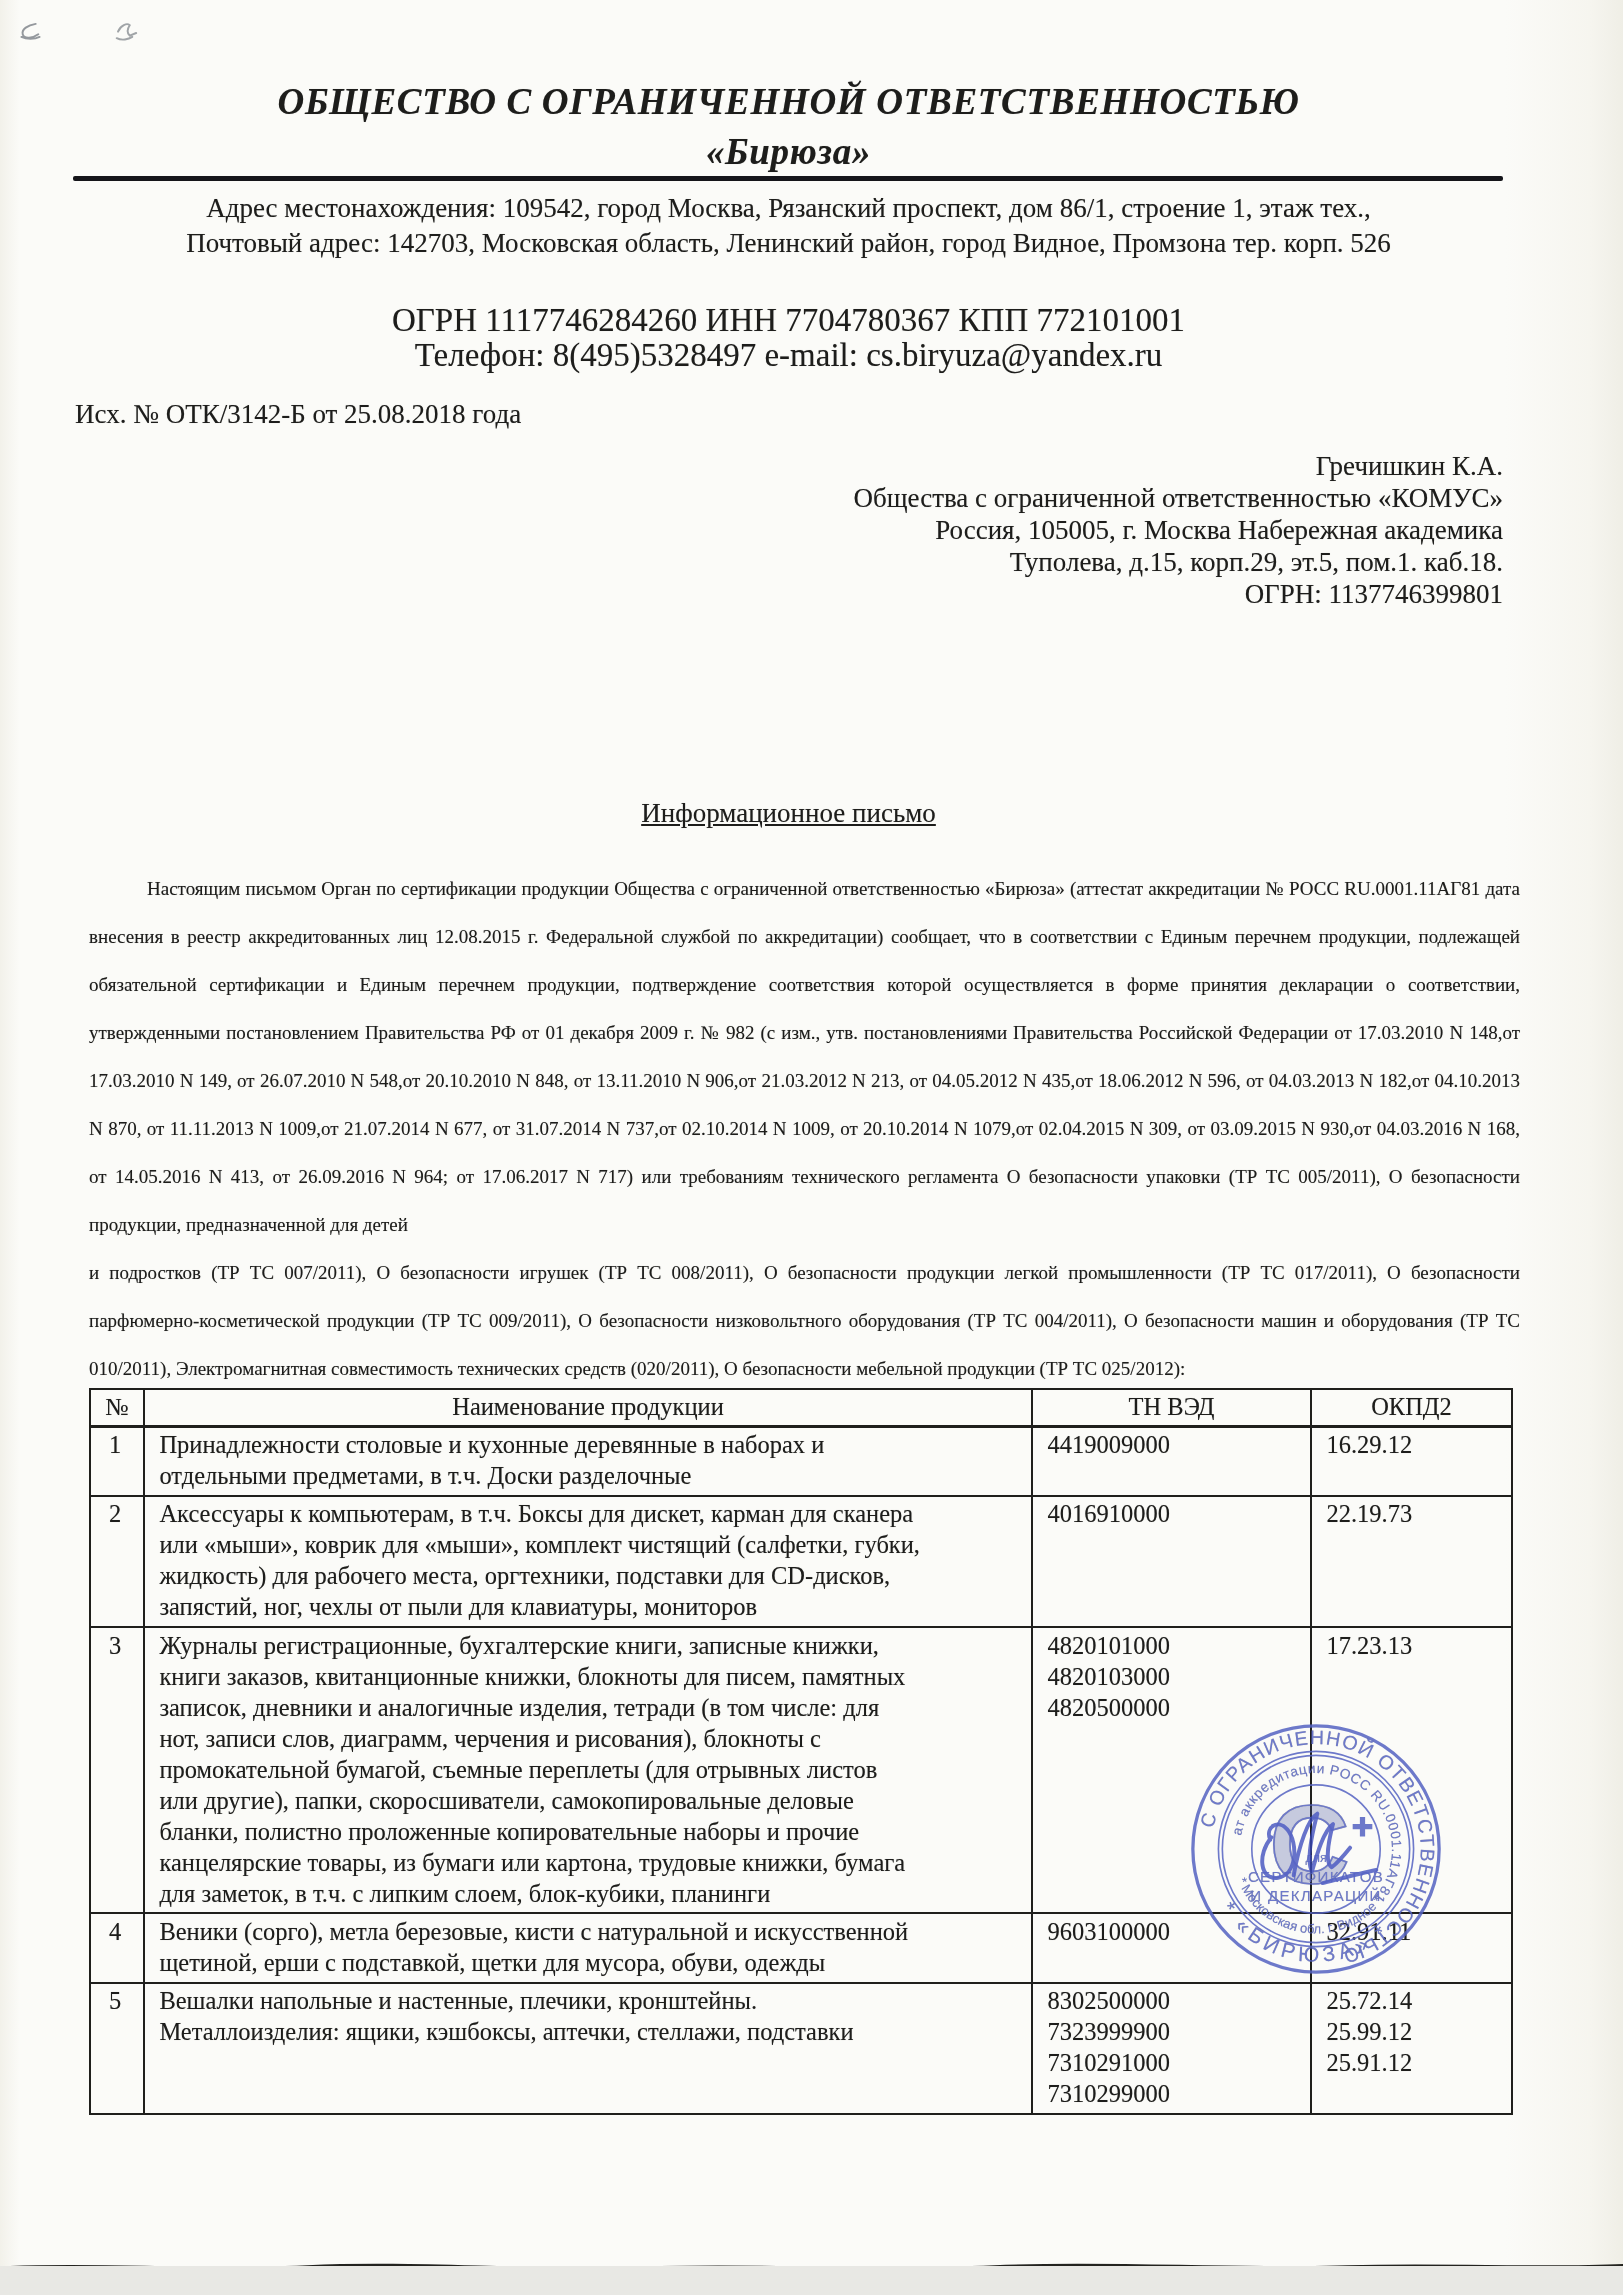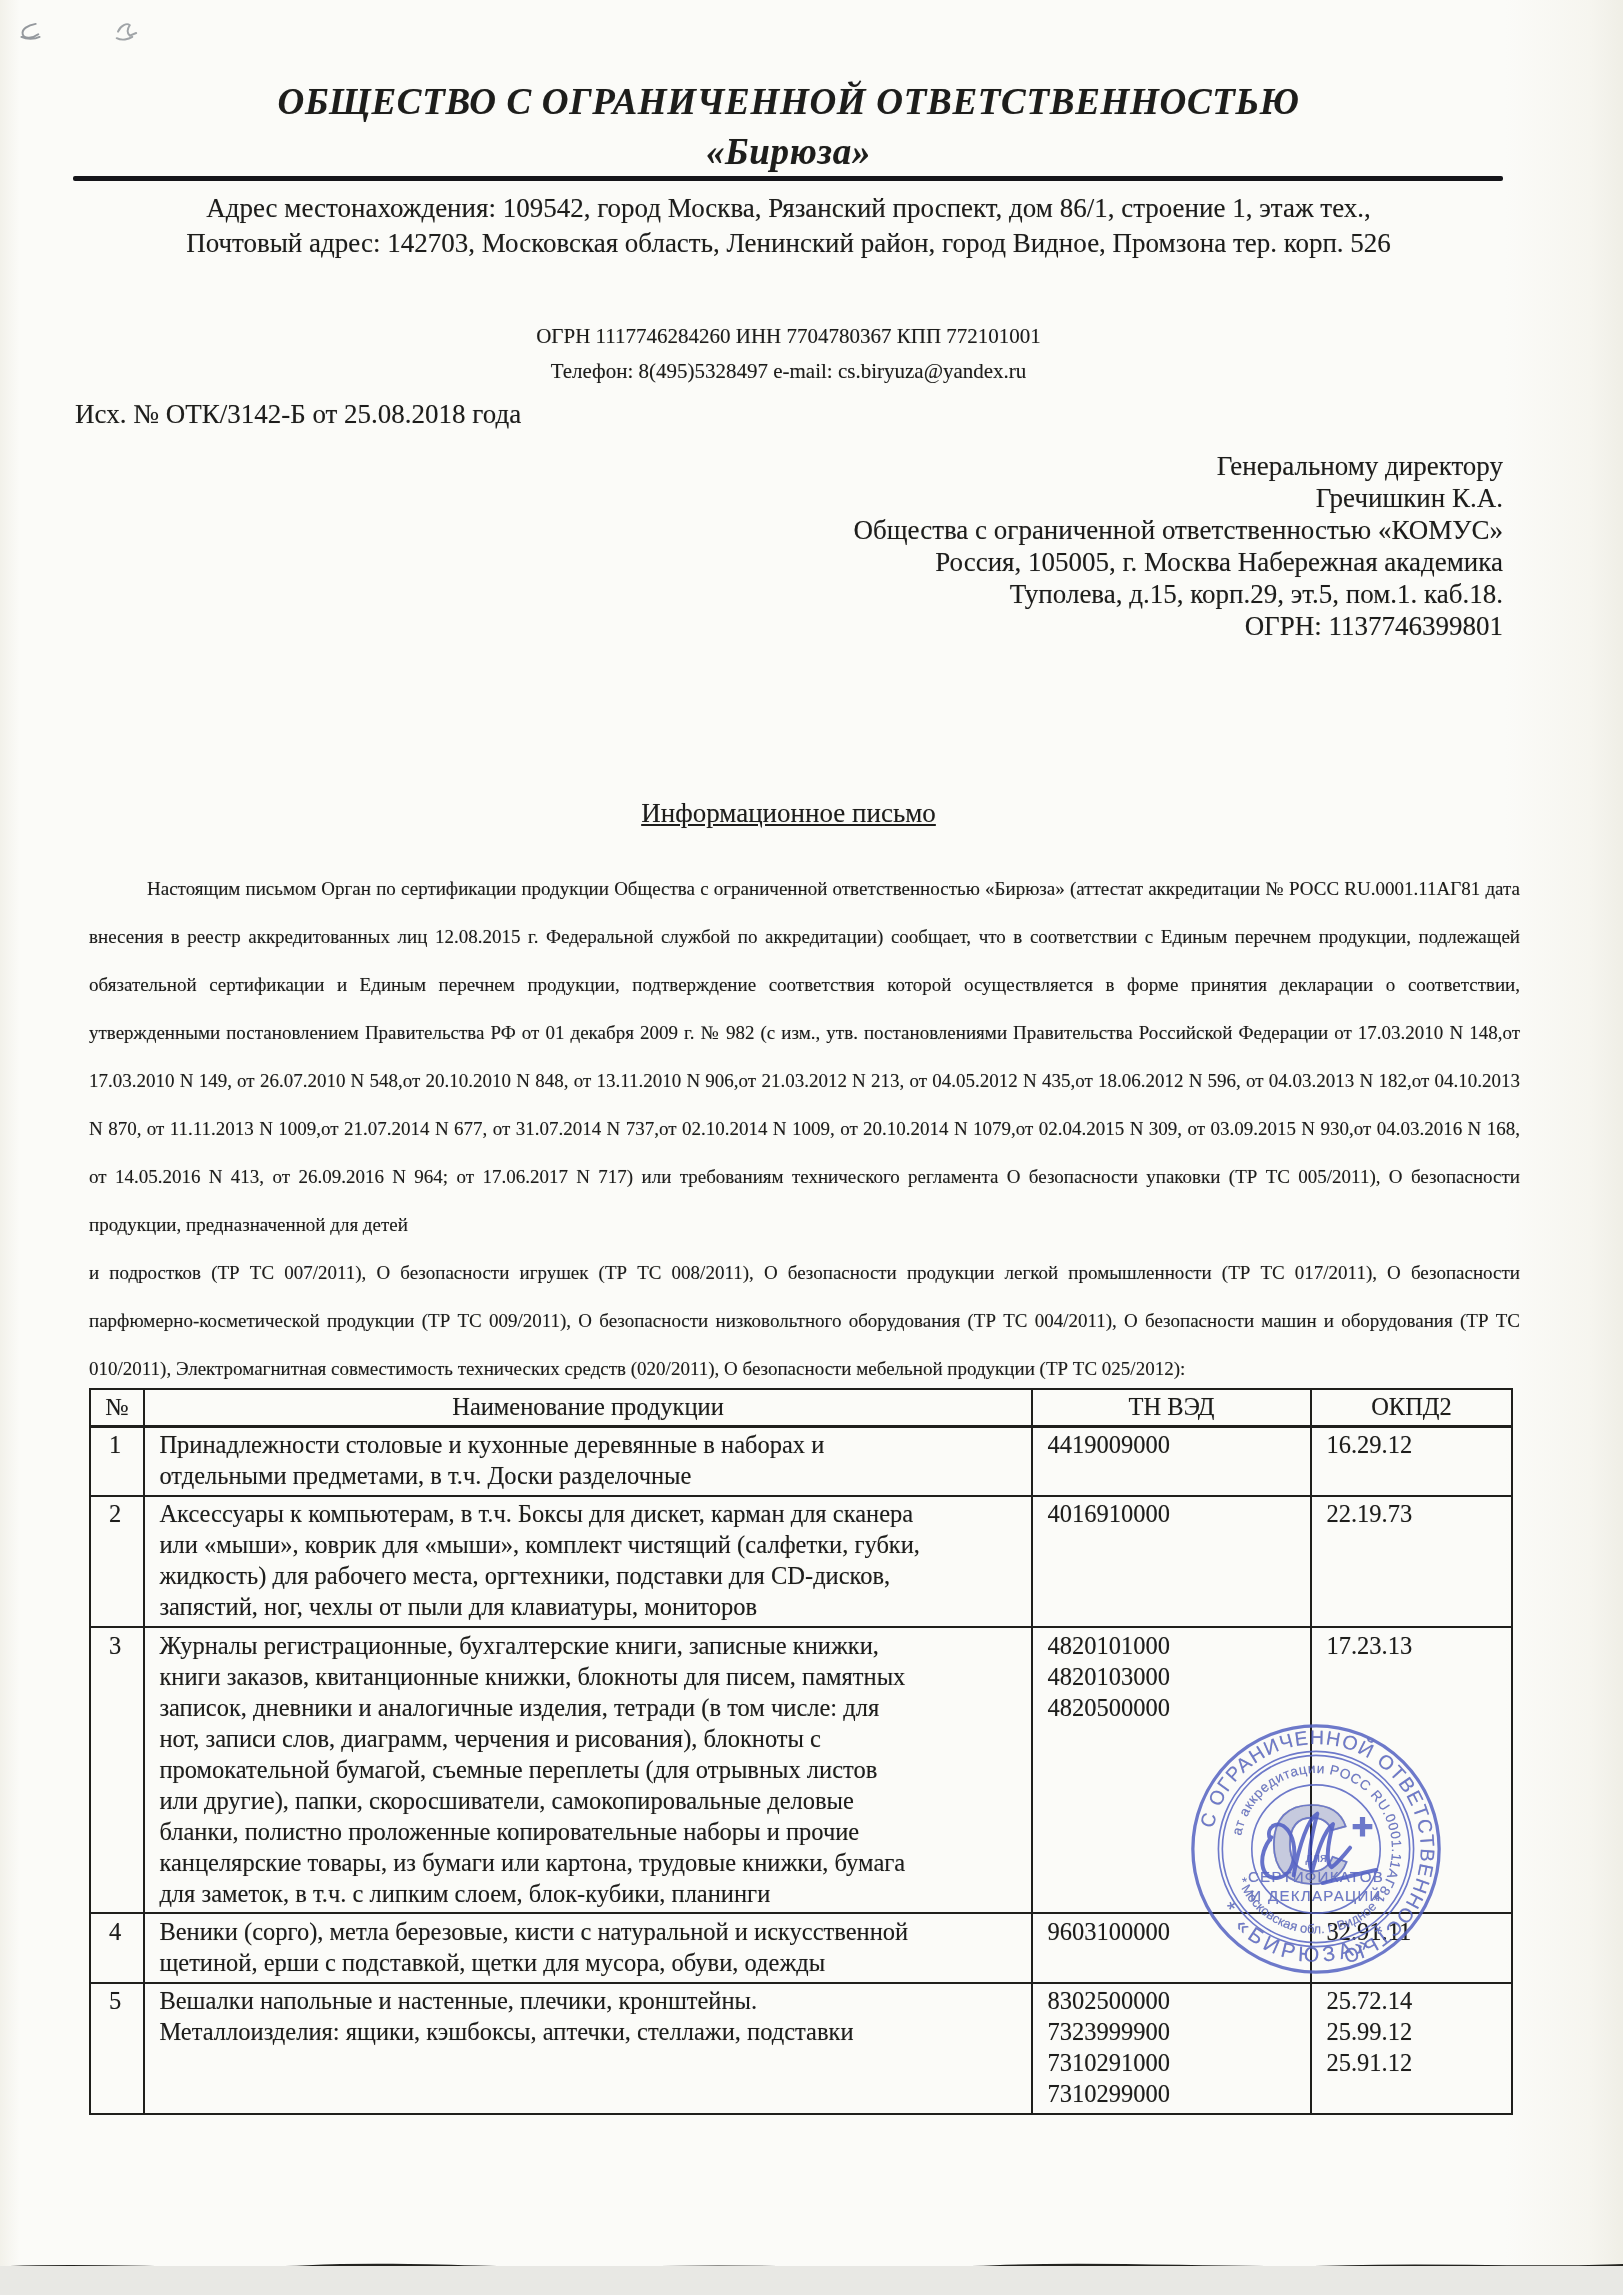--- a/index.html
+++ b/index.html
@@ -13,21 +13,21 @@
     overflow:hidden;
     text-shadow:0 0 0.7px rgba(25,25,25,.38);
   }
   .company{
     position:absolute;top:77px;left:73px;width:1431px;
     text-align:center;font-weight:bold;font-style:italic;
     font-size:37px;line-height:50px;letter-spacing:0.7px;
   }
   .rule{position:absolute;top:176px;left:73px;width:1430px;height:5.2px;background:#15151a;border-radius:2px;}
   .addr{position:absolute;top:191px;left:73px;width:1431px;text-align:center;font-size:27px;line-height:35px;}
-  .regblock{position:absolute;top:319px;left:73px;width:1431px;text-align:center;font-size:21px;line-height:35px;}
+  .regblock{position:absolute;top:303px;left:73px;width:1431px;text-align:center;font-size:33px;line-height:35px;}
   .outgoing{position:absolute;top:399px;left:75px;font-size:27px;}
   .recipient{position:absolute;top:450px;right:120px;text-align:right;font-size:27px;line-height:32px;}
   .doc-title{position:absolute;top:798px;left:73px;width:1431px;text-align:center;font-size:27px;text-decoration:underline;}
   .body-par{
     position:absolute;top:849px;left:73px;width:1431px;margin:16px;
     font-size:19px;line-height:48px;text-align:justify;text-indent:58px;
   }
   table.products{
     position:absolute;top:1388px;left:89px;width:1421px;
     border-collapse:collapse;table-layout:fixed;
@@ -75,21 +75,20 @@
   </div>
 
   <div class="regblock">
     <div>ОГРН 1117746284260 ИНН 7704780367 КПП 772101001</div>
     <div>Телефон: 8(495)5328497 e-mail: cs.biryuza@yandex.ru</div>
   </div>
 
   <div class="outgoing">Исх. № ОТК/3142-Б от 25.08.2018 года</div>
 
   <div class="recipient">
-    <div>Генеральному директору</div>
     <div>Гречишкин К.А.</div>
     <div>Общества с ограниченной ответственностью «КОМУС»</div>
     <div>Россия, 105005, г. Москва Набережная академика</div>
     <div>Туполева, д.15, корп.29, эт.5, пом.1. каб.18.</div>
     <div>ОГРН: 1137746399801</div>
   </div>
 
   <div class="doc-title">Информационное письмо</div>
 
   <p class="body-par"><span>Настоящим письмом Орган по сертификации продукции Общества с ограниченной ответственностью «Бирюза» (аттестат аккредитации № РОСС RU.0001.11АГ81 дата внесения в реестр аккредитованных лиц  12.08.2015 г. Федеральной службой по аккредитации) сообщает, что в соответствии с Единым перечнем продукции, подлежащей обязательной сертификации и Единым перечнем продукции, подтверждение соответствия которой осуществляется в форме принятия декларации о соответствии, утвержденными постановлением Правительства РФ от 01 декабря 2009 г. № 982 (с изм., утв. постановлениями Правительства Российской Федерации от 17.03.2010 N 148,от 17.03.2010 N 149, от 26.07.2010 N 548,от 20.10.2010 N 848, от 13.11.2010 N 906,от 21.03.2012 N 213, от 04.05.2012 N 435,от 18.06.2012 N 596, от 04.03.2013 N 182,от 04.10.2013 N 870, от 11.11.2013 N 1009,от 21.07.2014 N 677, от 31.07.2014 N 737,от 02.10.2014 N 1009, от 20.10.2014 N 1079,от 02.04.2015 N 309, от 03.09.2015 N 930,от 04.03.2016 N 168, от 14.05.2016 N 413, от 26.09.2016 N 964; от 17.06.2017 N 717) или требованиям технического регламента О безопасности упаковки (ТР ТС 005/2011), О безопасности продукции, предназначенной для детей</span><br><span>и подростков (ТР ТС 007/2011), О безопасности игрушек (ТР ТС 008/2011), О безопасности продукции легкой промышленности (ТР ТС 017/2011), О безопасности парфюмерно-косметической продукции (ТР ТС 009/2011), О безопасности низковольтного оборудования (ТР ТС 004/2011), О безопасности машин и оборудования (ТР ТС 010/2011), Электромагнитная совместимость технических средств (020/2011), О безопасности мебельной продукции (ТР ТС 025/2012):</span></p>

